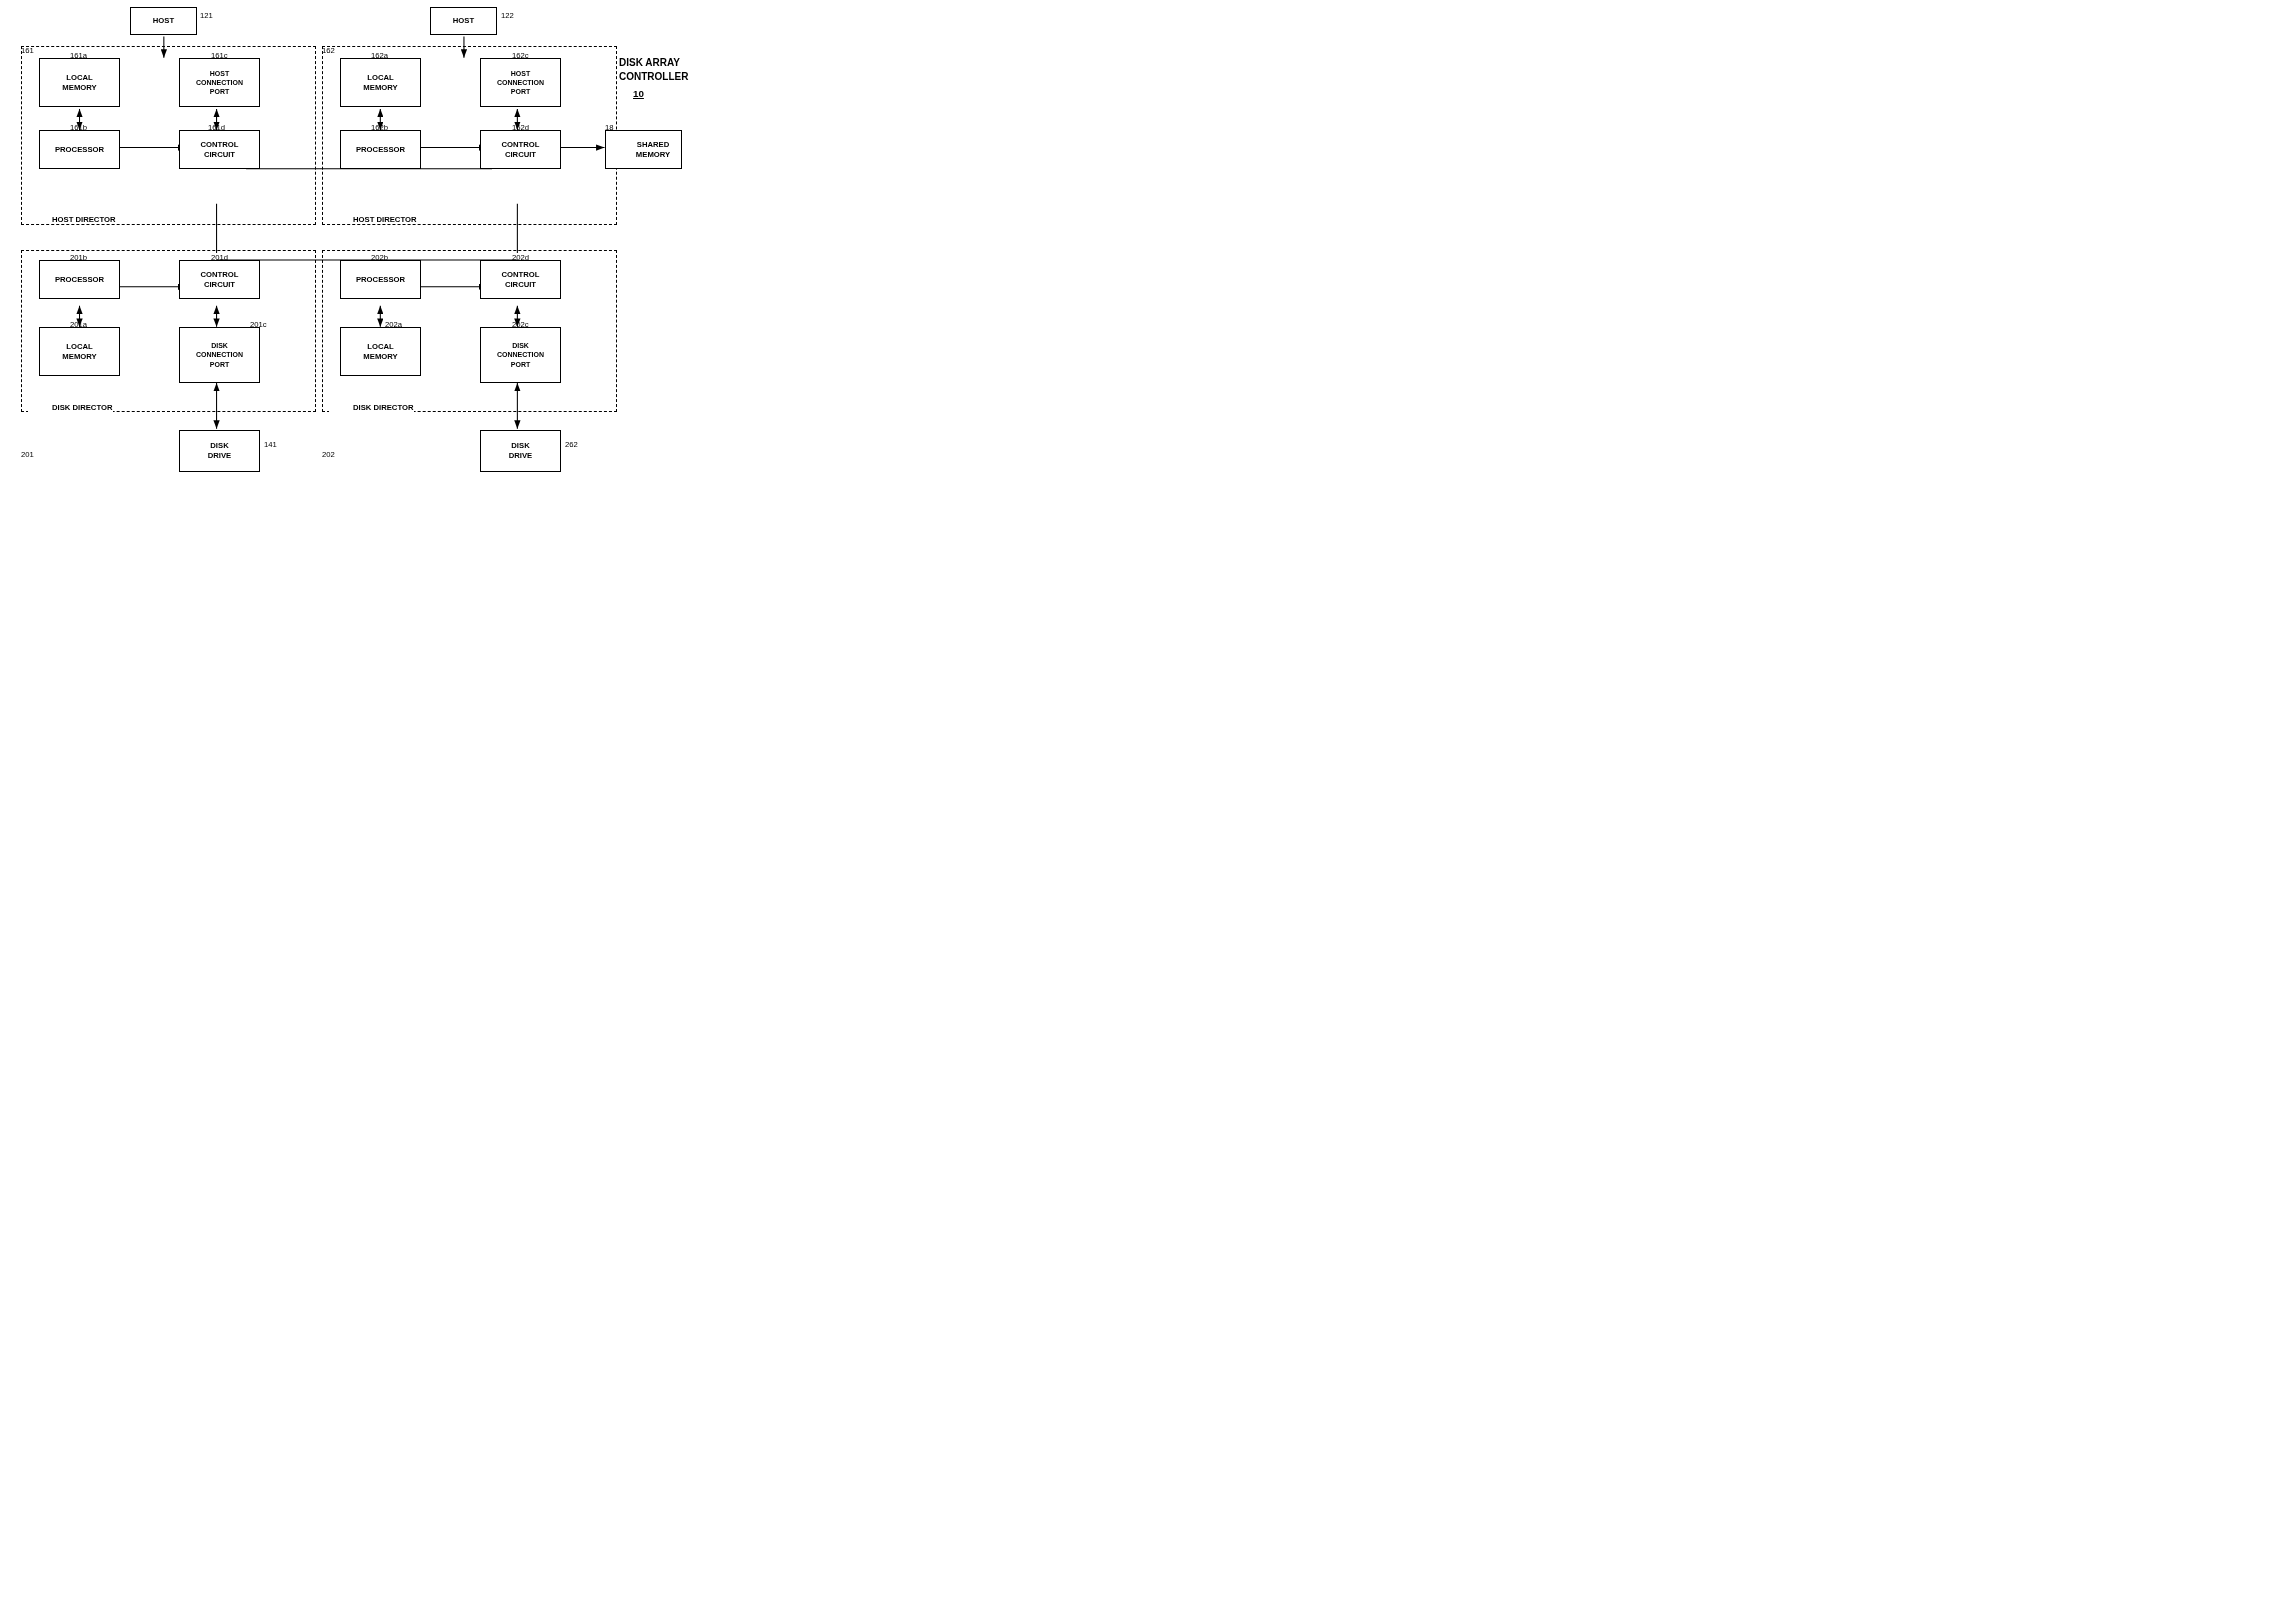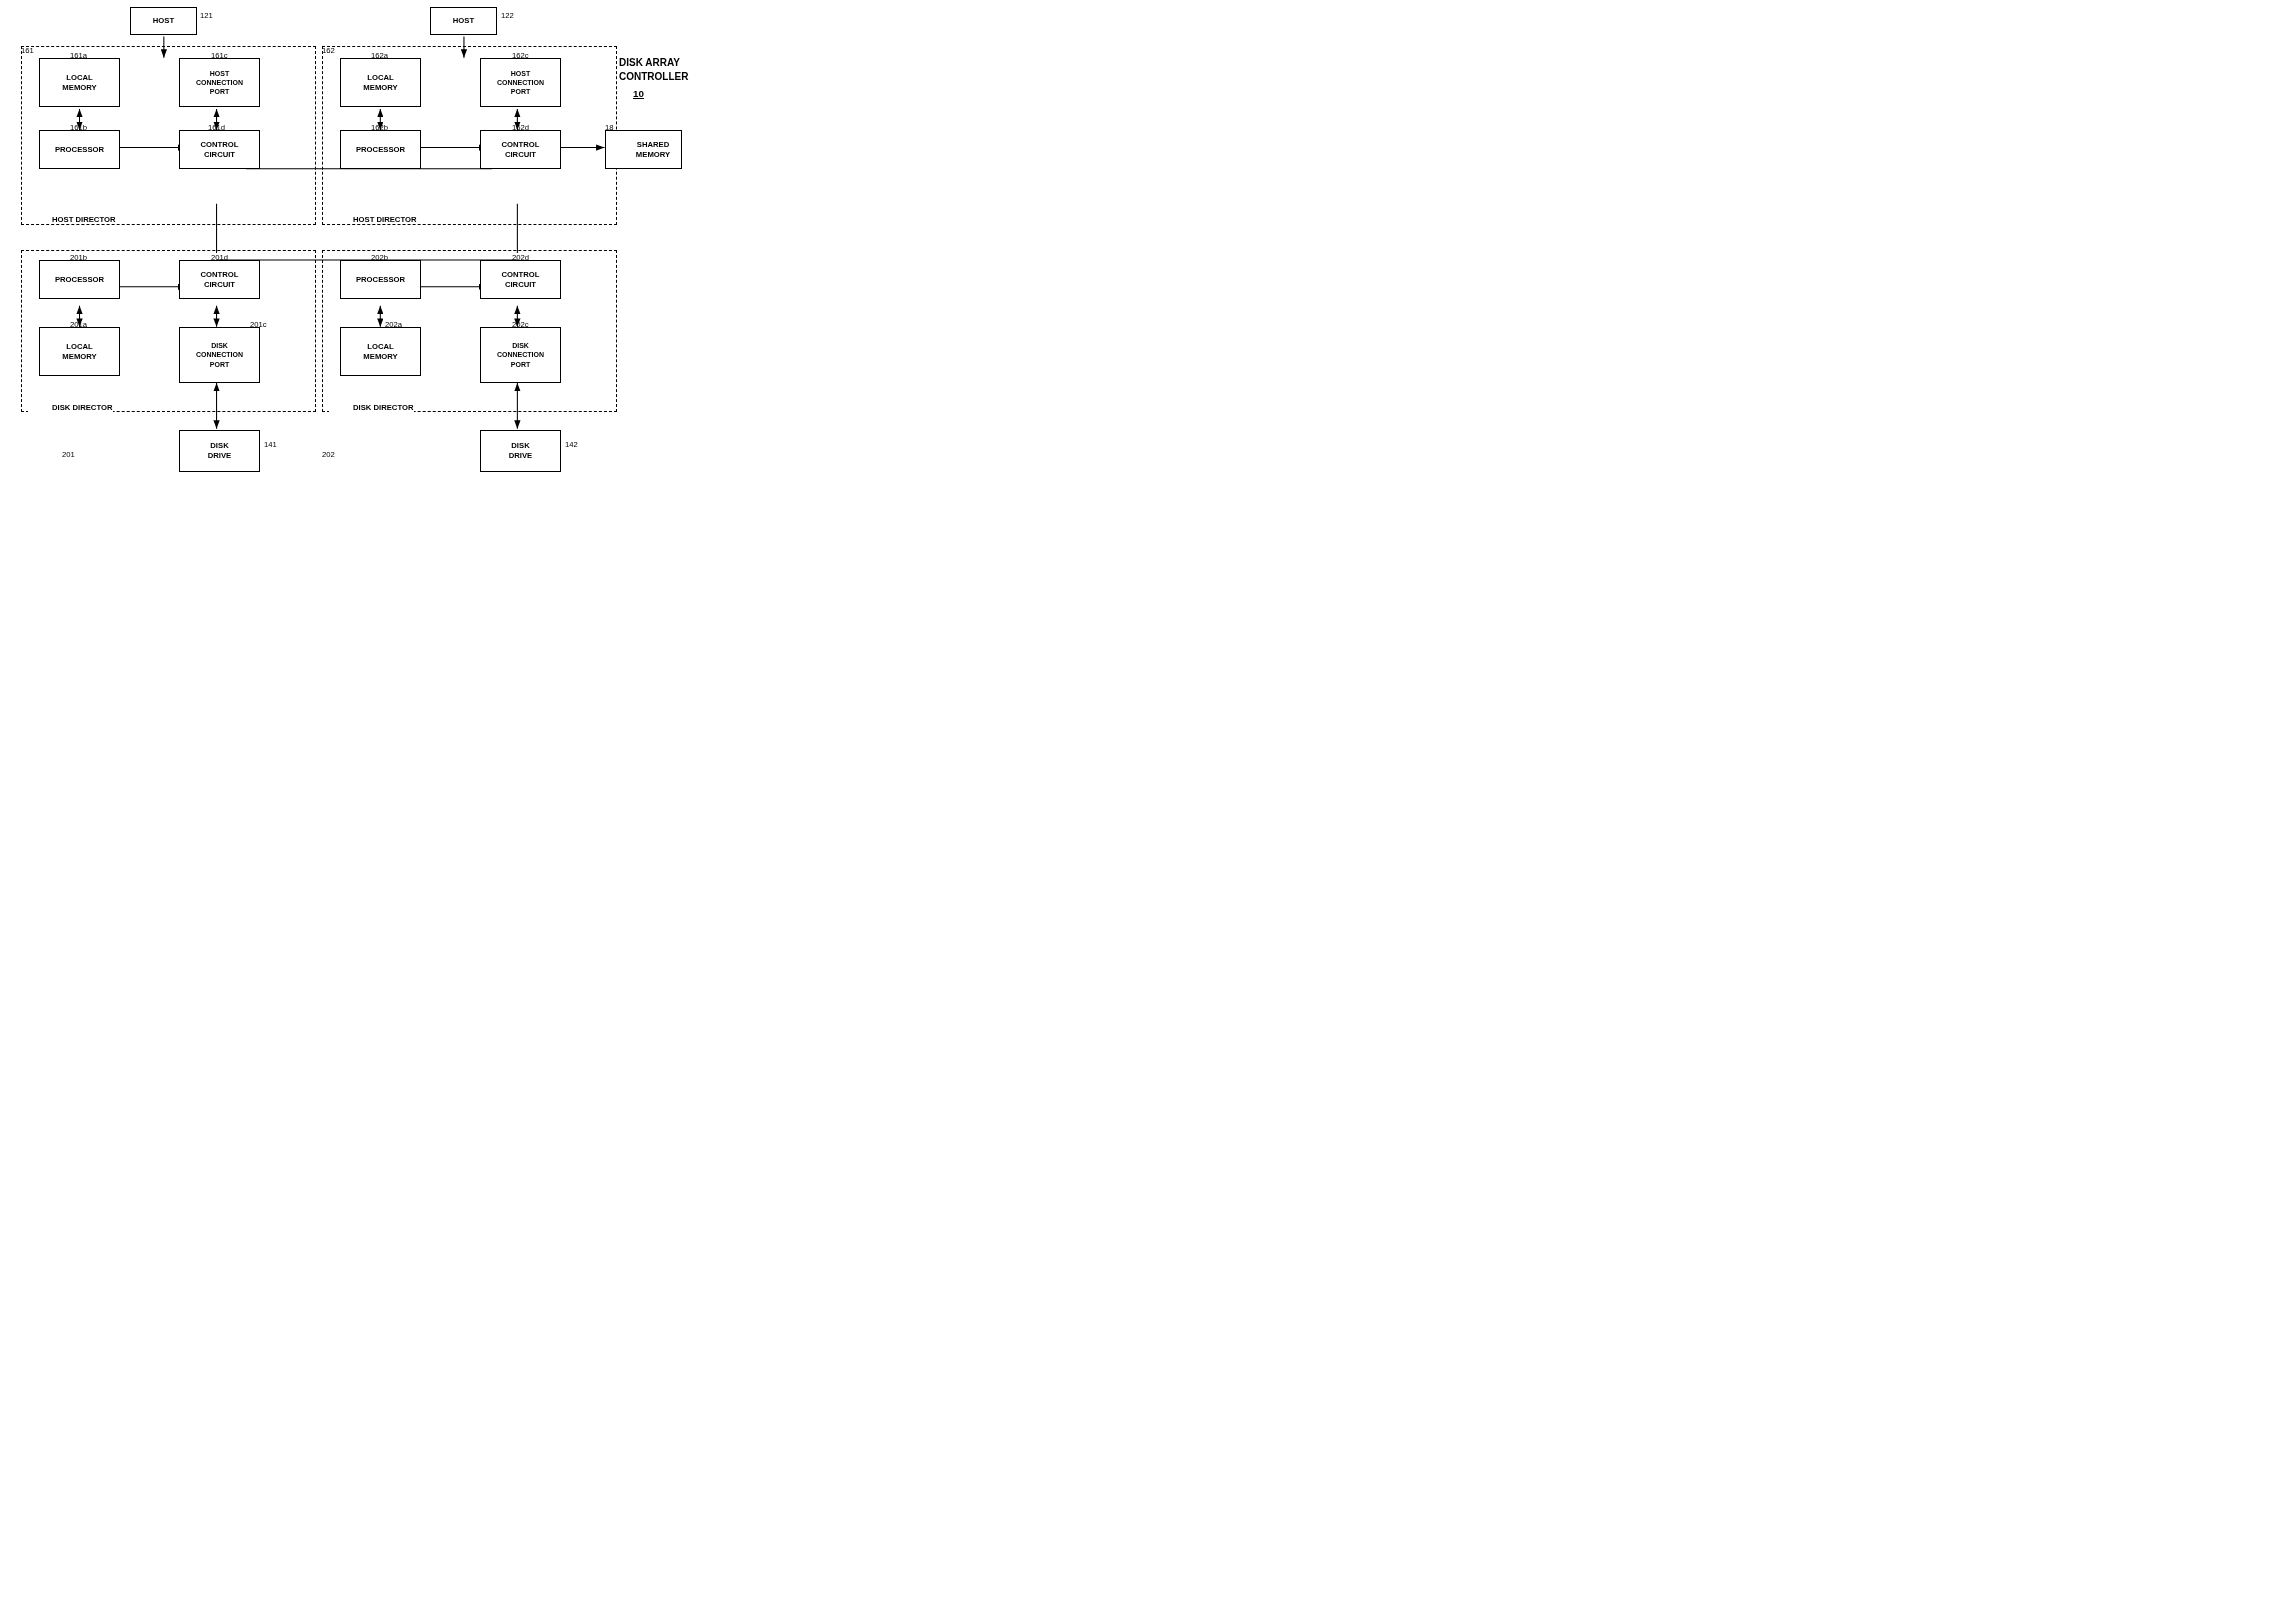--- a/index.html
+++ b/index.html
@@ -185,21 +185,21 @@
 
   <div style="position:absolute; left:619px; top:56px; font-size:10px; font-weight:bold; text-align:left; width:77px; line-height:1.4;">
     <span>DISK ARRAY
 CONTROLLER</span>
   </div>
   <span class="ref-num" style="left:633px; top:88px; font-size:9.8px; text-decoration:underline; font-weight:bold;">10</span>
 
   <div class="dashed-box" style="left:21px; top:250px; width:295px; height:162px;">
   </div>
   <span class="label" style="left:28px; top:403px;">DISK DIRECTOR</span>
-  <span class="ref-num" style="left:21px; top:450px;margin-left:41px;">201</span>
+  <span class="ref-num" style="left:21px; top:450px;">201</span>
 
   <div class="box" style="left:39px; top:260px; width:81px; height:39px;">
     <span>PROCESSOR</span>
   </div>
   <span class="ref-num" style="left:70px; top:253px;">201b</span>
 
   <div class="box" style="left:179px; top:260px; width:81px; height:39px;">
     <span>CONTROL<br>CIRCUIT</span>
   </div>
   <span class="ref-num" style="left:211px; top:253px;">201d</span>
@@ -240,16 +240,16 @@
   <span class="ref-num" style="left:371px; top:320px;padding-left:14px;">202a</span>
 
   <div class="box" style="left:480px; top:327px; width:81px; height:56px;">
     <span style="font-size:7px;">DISK<br>CONNECTION<br>PORT</span>
   </div>
   <span class="ref-num" style="left:512px; top:320px;">202c</span>
 
   <div class="box" style="left:480px; top:430px; width:81px; height:42px;">
     <span>DISK<br>DRIVE</span>
   </div>
-  <span class="ref-num" style="left:565px; top:440px;">142</span>
+  <span class="ref-num" style="left:565px; top:440px;">262</span>
 
 </div>
 
 
 </body></html>

